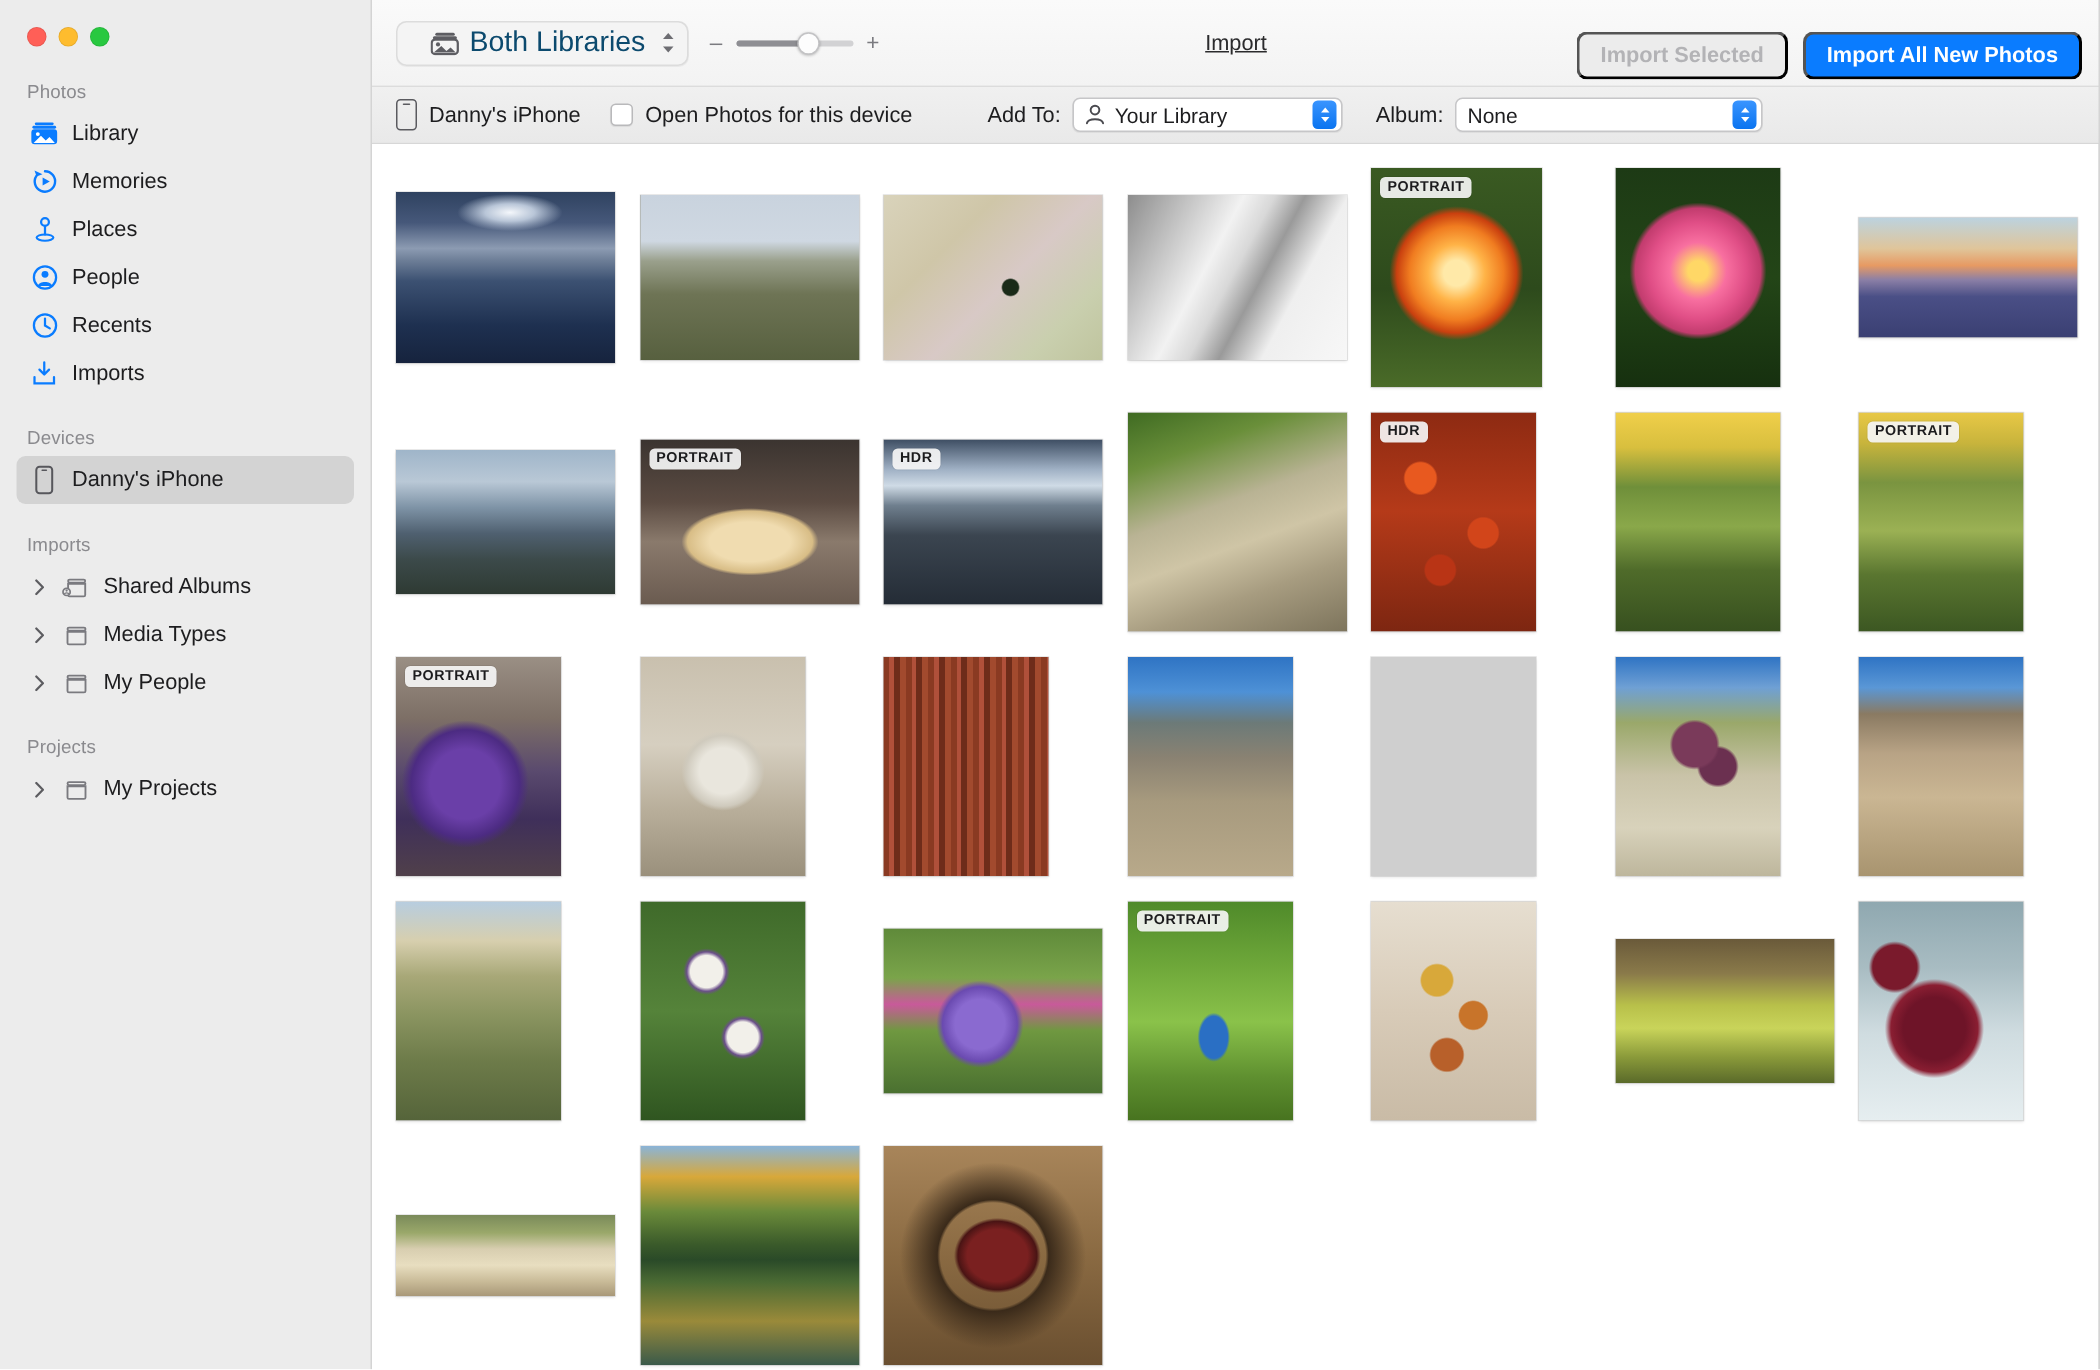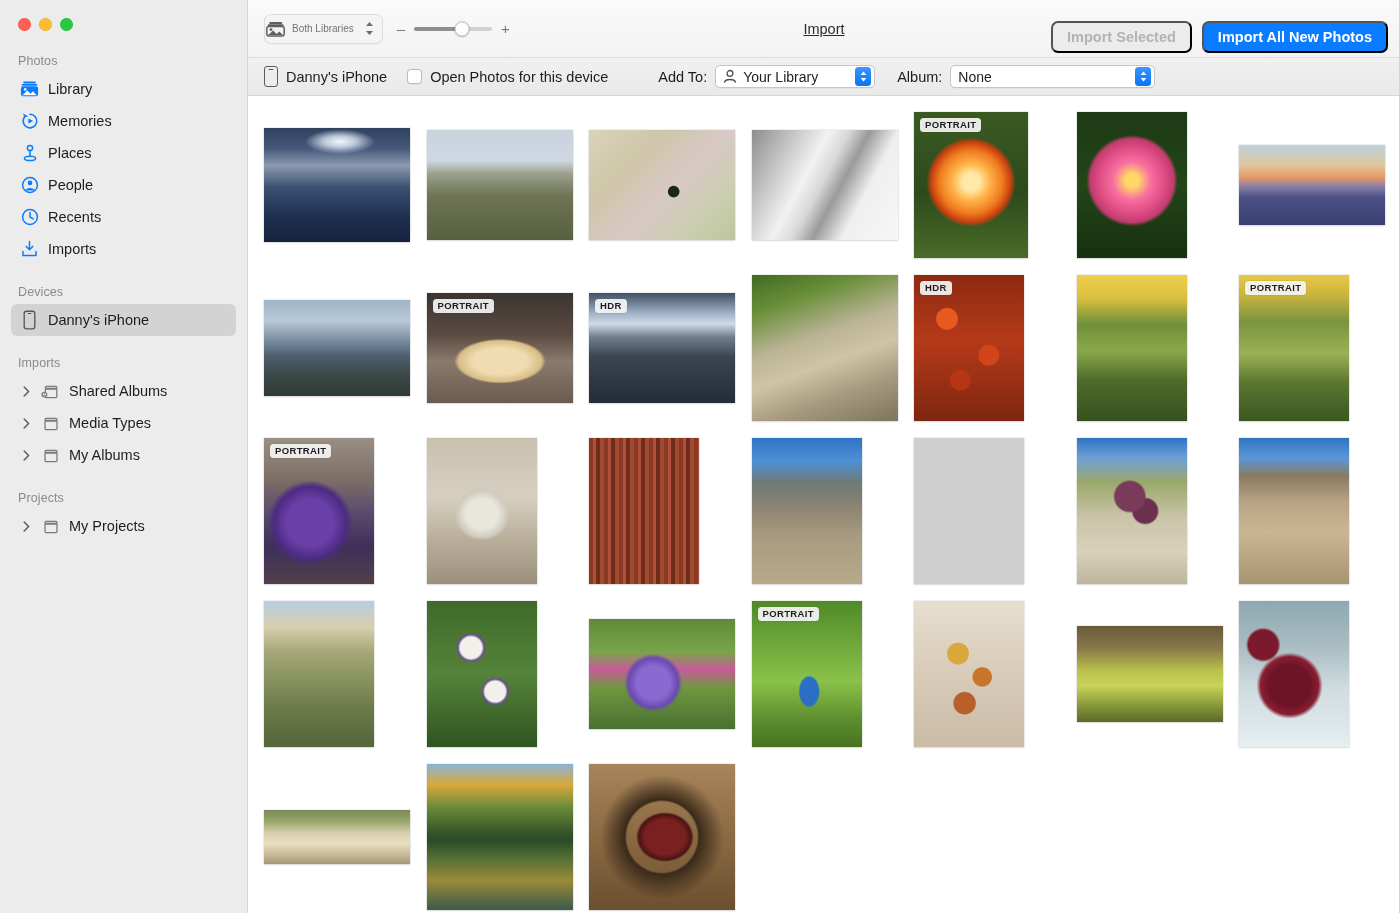--- a/index.html
+++ b/index.html
@@ -85,25 +85,25 @@
   #toolbar {
     height: 58px; flex: 0 0 58px;
     background: linear-gradient(#fafafa,#f3f3f3);
     border-bottom: 1px solid #dcdcdc;
     display: flex; align-items: center;
     padding: 0 12px 0 16px;
     position: relative;
   }
   .popup-btn {
     display: inline-flex; align-items: center; gap: 7px;
-    height: 30px; padding: 0 7px 0 1px;
+    height: 30px; padding: 0 7px 0 22px;
     background: #f4f4f4;
     border: 1px solid #dcdcdc;
     border-radius: 7px;
-    font-size: 10px; color: #737373;
+    font-size: 19px; color: #0c4a6e;
     box-shadow: 0 .5px .5px rgba(0,0,0,.05);
   }
   .chev-updown { width: 11px; height: 17px; margin-left: 3px; display:flex; align-items:center;}
   .zoomctl { display: flex; align-items: center; gap: 9px; margin-left: 14px; color: #7b7b80; font-size: 15px; }
   .slider-track {
     width: 78px; height: 4px; border-radius: 2px;
     background: #d2d2d4; position: relative;
   }
   .slider-fill { position:absolute; left:0; top:0; height:4px; border-radius:2px; background:#8e8e93; width:62%; }
   .slider-thumb {
@@ -327,21 +327,21 @@
             <svg width="7" height="11" viewBox="0 0 7 11">
               <path d="M1.2 1 L5.6 5.5 L1.2 10" fill="none" stroke="#5d5d61" stroke-width="1.5" stroke-linecap="round" stroke-linejoin="round"></path>
             </svg>
           </span>
           <span class="sb-ico">
             <svg width="18" height="17" viewBox="0 0 18 17">
               <rect x="3" y="3.4" width="12" height="2" rx="1" fill="none" stroke="#7a7a7f" stroke-width="1.25"></rect>
               <path d="M3 6.2 L3 13.6 A1 1 0 0 0 4 14.6 L14 14.6 A1 1 0 0 0 15 13.6 L15 6.2 Z" fill="none" stroke="#7a7a7f" stroke-width="1.25"></path>
             </svg>
           </span>
-          <span class="sb-label">My Albums</span>
+          <span class="sb-label">My People</span>
         </div>
         <div class="sb-gap"></div>
         <div class="sb-section">Projects</div>
         <div class="sb-item">
           <span class="sb-disc">
             <svg width="7" height="11" viewBox="0 0 7 11">
               <path d="M1.2 1 L5.6 5.5 L1.2 10" fill="none" stroke="#5d5d61" stroke-width="1.5" stroke-linecap="round" stroke-linejoin="round"></path>
             </svg>
           </span>
           <span class="sb-ico">
@@ -396,21 +396,21 @@
     </div>
 
     <div id="devicebar">
       <span class="dev-phone"></span>
       <span class="lbl">Danny's iPhone</span>
 
       <span class="chk"></span>
       <span class="lbl">Open Photos for this device</span>
 
       <span class="lbl addto-label">Add To:</span>
-      <span class="combo" style="width:160px;">
+      <span class="combo" style="width:180px;">
         <span class="person-ico">
           <svg width="14" height="15" viewBox="0 0 14 15">
             <circle cx="7" cy="4.4" r="2.9" fill="none" stroke="#4a4a4f" stroke-width="1.3"></circle>
             <path d="M1.6 13.2 C2.4 9.6 11.6 9.6 12.4 13.2" fill="none" stroke="#4a4a4f" stroke-width="1.3" stroke-linecap="round"></path>
           </svg>
         </span>
         <span class="val">Your Library</span>
         <span class="bluestep">
           <svg width="9" height="13" viewBox="0 0 9 13">
             <path d="M4.5 1.6 L7.3 5 L1.7 5 Z" fill="#fff"></path>

